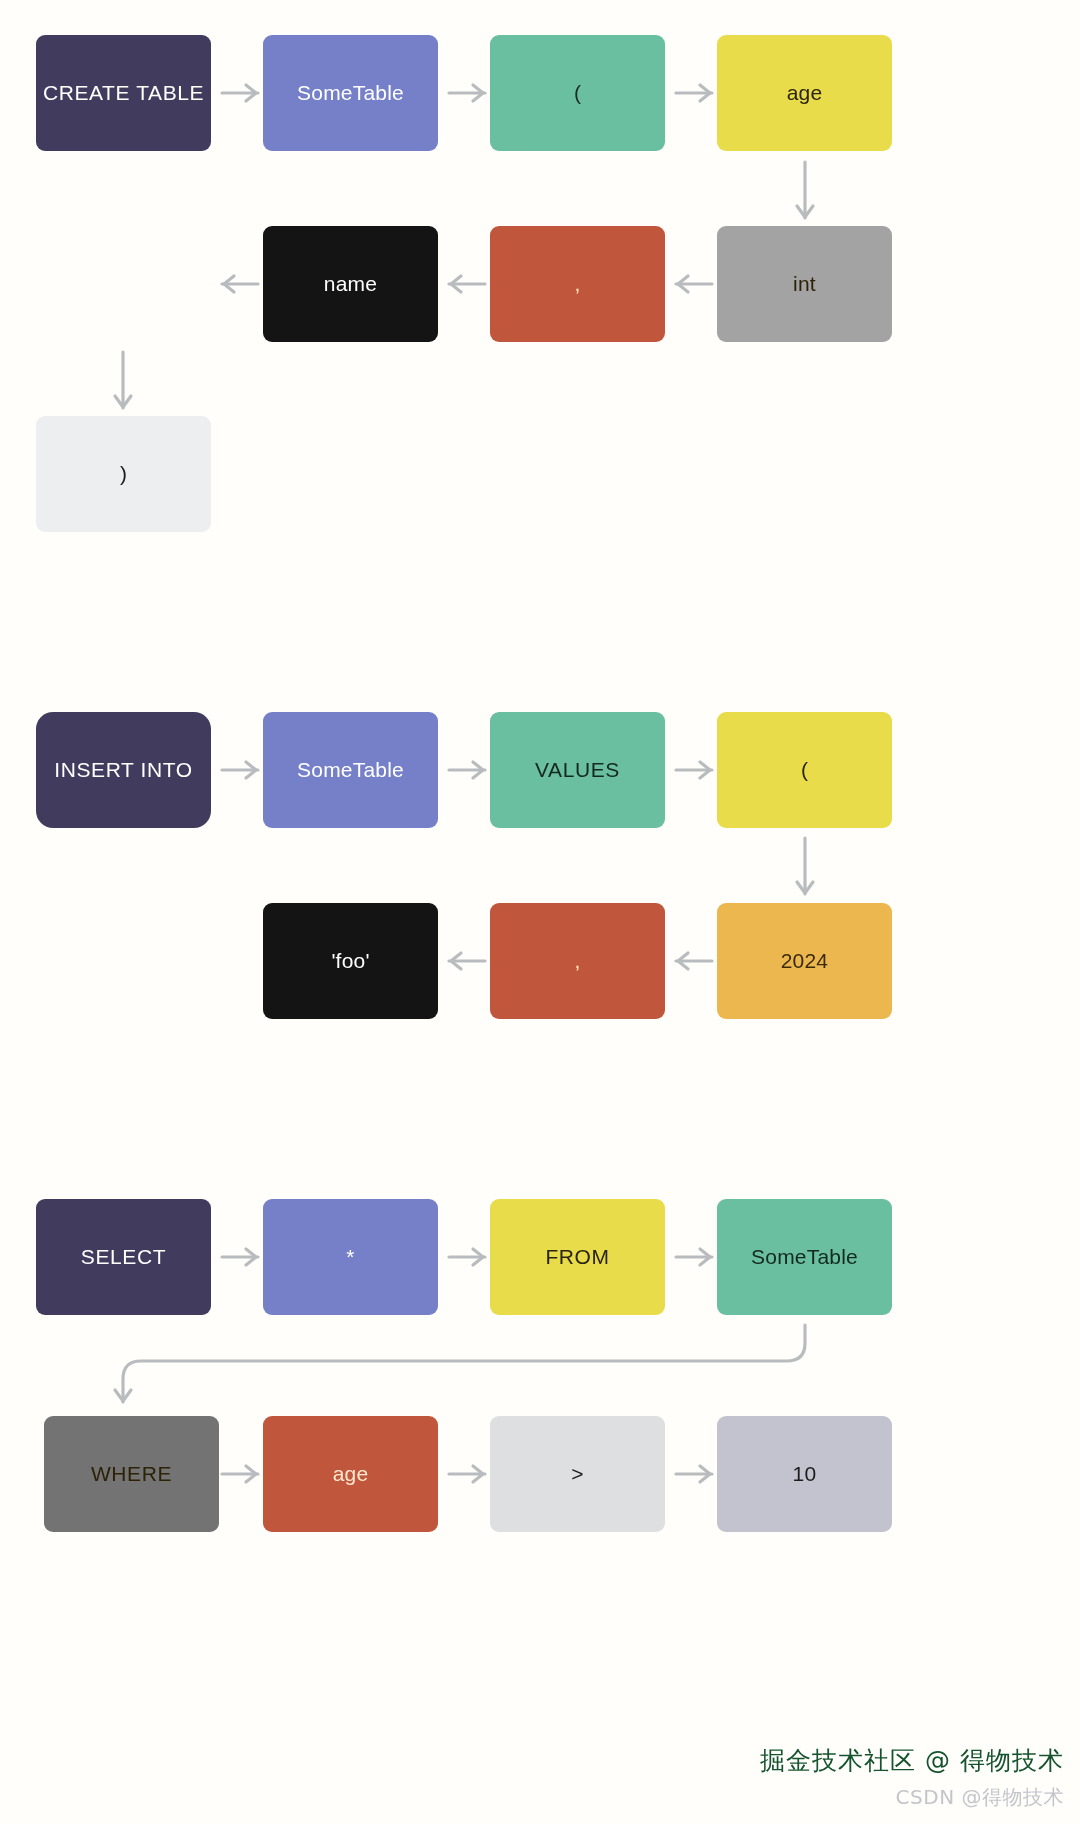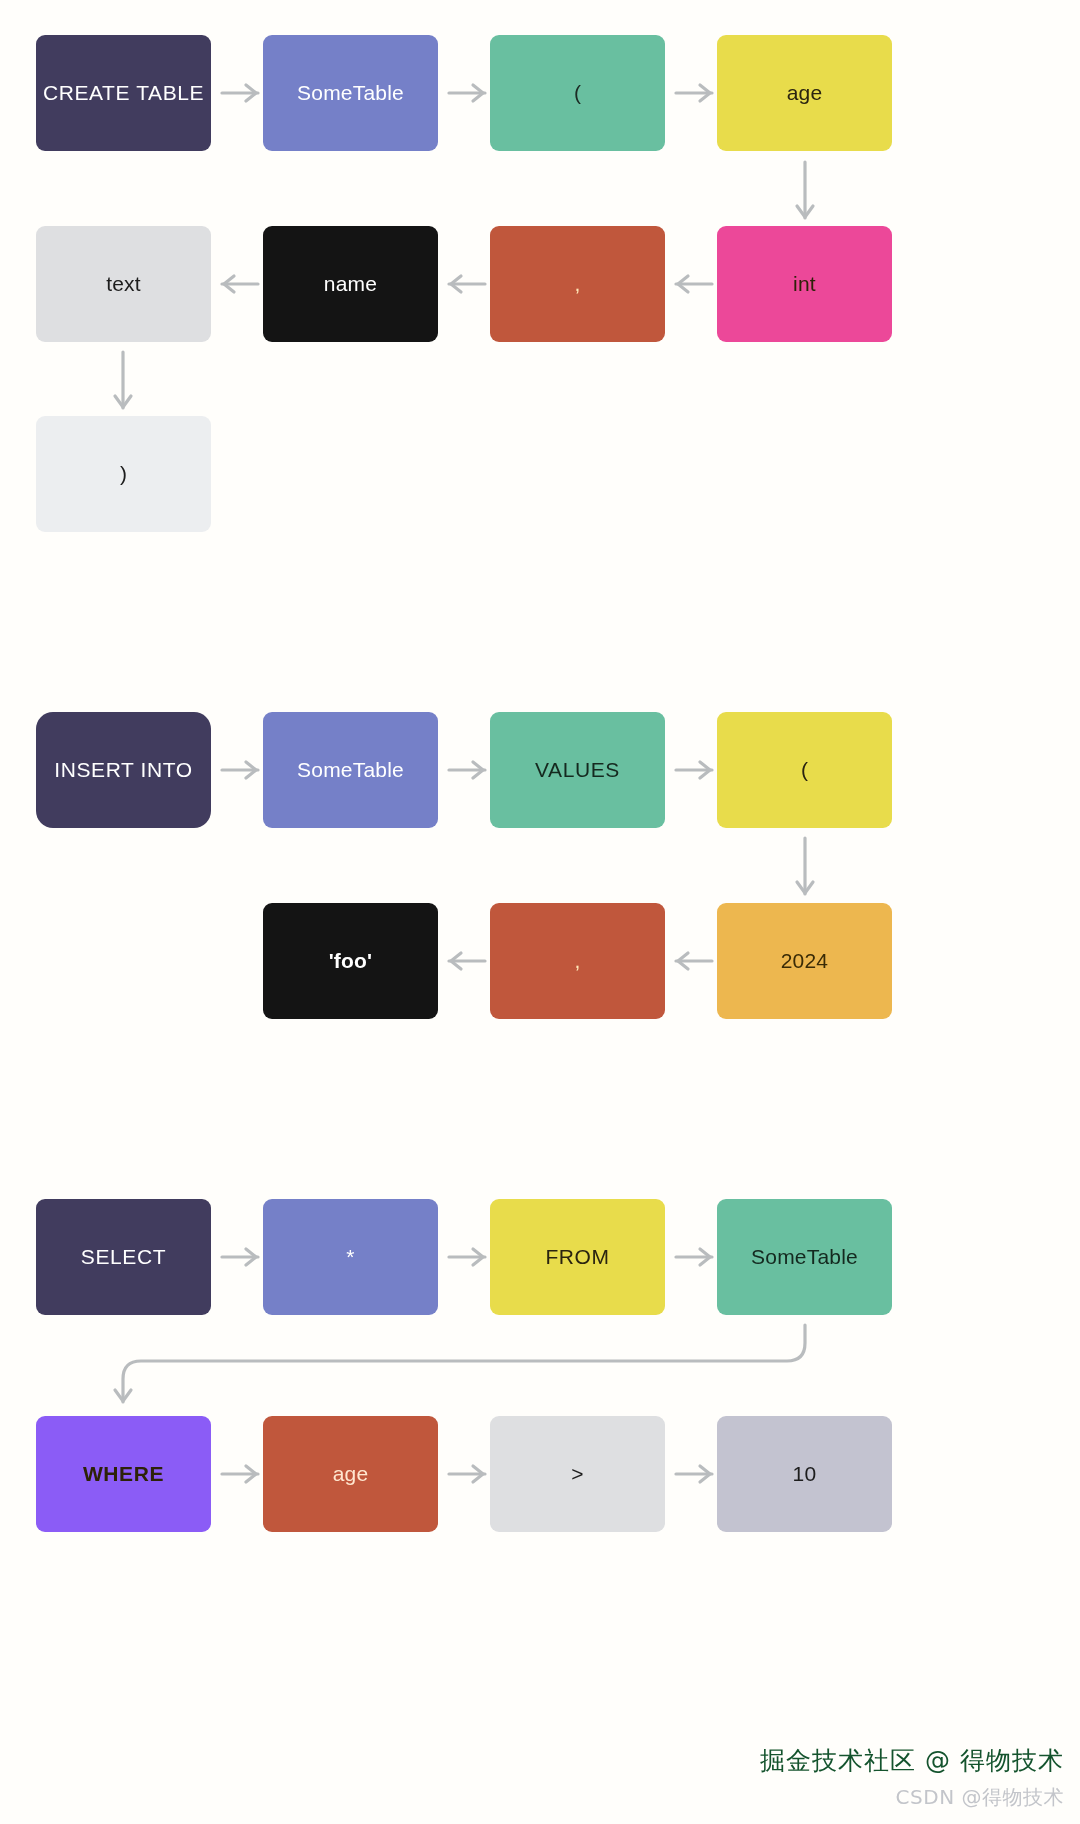--- a/index.html
+++ b/index.html
@@ -167,42 +167,41 @@
       <path class="edge-line" d="M 676 1474 L 712 1474" style="stroke: rgb(185, 188, 190);"></path>
       <path class="edge-head" d="M 700 1466 L 710 1474 L 700 1482" style="stroke: rgb(185, 188, 190);"></path>
     </g>
   </svg>
 
   <div class="node kw" style="left: 36px; top: 35px; background: rgb(65, 60, 94); color: rgb(255, 255, 255);">CREATE TABLE</div>
   <div class="node" style="left: 263px; top: 35px; background: rgb(117, 128, 200); color: rgb(255, 255, 255);">SomeTable</div>
   <div class="node" style="left: 490px; top: 35px; background: rgb(105, 191, 160); color: rgb(28, 43, 36);">(</div>
   <div class="node" style="left: 717px; top: 35px; background: rgb(232, 220, 75); color: rgb(42, 36, 16);">age</div>
 
-  <div class="node" style="left: 717px; top: 226px; background: #ec4899; color: rgb(45, 34, 8);">int</div>
+  <div class="node" style="left: 717px; top: 226px; background: #a3a3a3; color: rgb(45, 34, 8);">int</div>
   <div class="node" style="left: 490px; top: 226px; background: rgb(192, 87, 60); color: rgb(255, 231, 184);">,</div>
   <div class="node" style="left: 263px; top: 226px; background: rgb(20, 20, 20); color: rgb(255, 255, 255);">name</div>
-  <div class="node" style="left: 36px; top: 226px; background: rgb(222, 223, 225); color: rgb(29, 29, 29);">text</div>
 
   <div class="node" style="left: 36px; top: 416px; background: rgb(236, 238, 240); color: rgb(29, 29, 29);">)</div>
 
   <div class="node kw" style="left: 36px; top: 712px; background: rgb(65, 60, 94); color: rgb(255, 255, 255); border-radius: 17px;">INSERT INTO</div>
   <div class="node" style="left: 263px; top: 712px; background: rgb(117, 128, 200); color: rgb(255, 255, 255);">SomeTable</div>
   <div class="node kw" style="left: 490px; top: 712px; background: rgb(105, 191, 160); color: rgb(21, 41, 31);">VALUES</div>
   <div class="node" style="left: 717px; top: 712px; background: rgb(232, 220, 75); color: rgb(42, 36, 16);">(</div>
 
   <div class="node" style="left: 717px; top: 903px; background: rgb(237, 183, 79); color: rgb(58, 43, 6);">2024</div>
   <div class="node" style="left: 490px; top: 903px; background: rgb(192, 87, 60); color: rgb(255, 231, 184);">,</div>
-  <div class="node" style="left: 263px; top: 903px; background: rgb(20, 20, 20); color: rgb(255, 255, 255); font-weight: bold;">'foo'</div>
+  <div class="node" style="left: 263px; top: 903px; background: rgb(20, 20, 20); color: rgb(255, 255, 255);">'foo'</div>
 
   <div class="node kw" style="left: 36px; top: 1199px; background: rgb(65, 60, 94); color: rgb(255, 255, 255);">SELECT</div>
   <div class="node" style="left: 263px; top: 1199px; background: rgb(117, 128, 200); color: rgb(255, 255, 255);">*</div>
   <div class="node kw" style="left: 490px; top: 1199px; background: rgb(232, 220, 75); color: rgb(42, 36, 16); text-align: right;">FROM</div>
   <div class="node" style="left: 717px; top: 1199px; background: rgb(105, 191, 160); color: rgb(20, 41, 31);">SomeTable</div>
 
-  <div class="node kw" style="left: 36px; top: 1416px; background: #8b5cf6; color: rgb(45, 34, 8); font-weight: bold;">WHERE</div>
+  <div class="node kw" style="left: 44px; top: 1416px; background: #737373; color: rgb(45, 34, 8);">WHERE</div>
   <div class="node" style="left: 263px; top: 1416px; background: rgb(192, 87, 60); color: rgb(255, 231, 208);">age</div>
   <div class="node" style="left: 490px; top: 1416px; background: rgb(222, 223, 225); color: rgb(29, 29, 29);">&gt;</div>
   <div class="node" style="left: 717px; top: 1416px; background: rgb(195, 195, 208); color: rgb(29, 29, 29);">10</div>
 
   <div class="watermark wm-main">掘金技术社区 @ 得物技术</div>
   <div class="watermark wm-sub">CSDN @得物技术</div>
 
 </div>
 
 </body></html>

